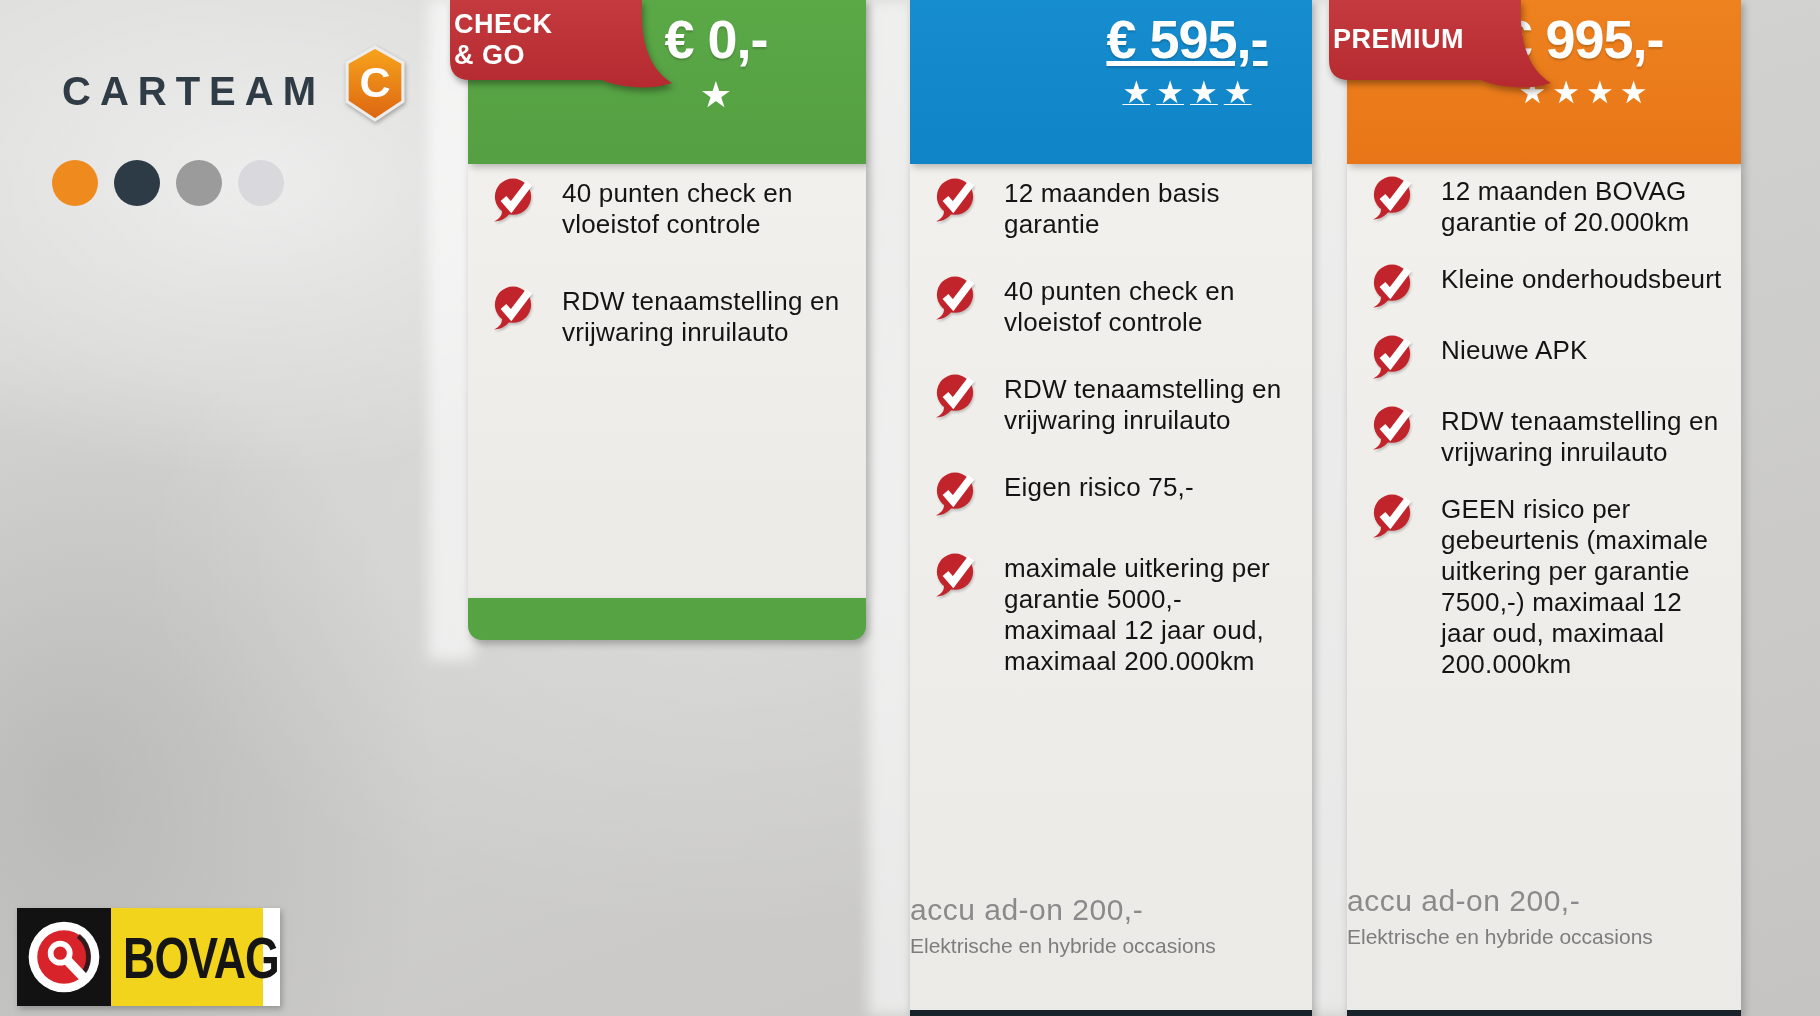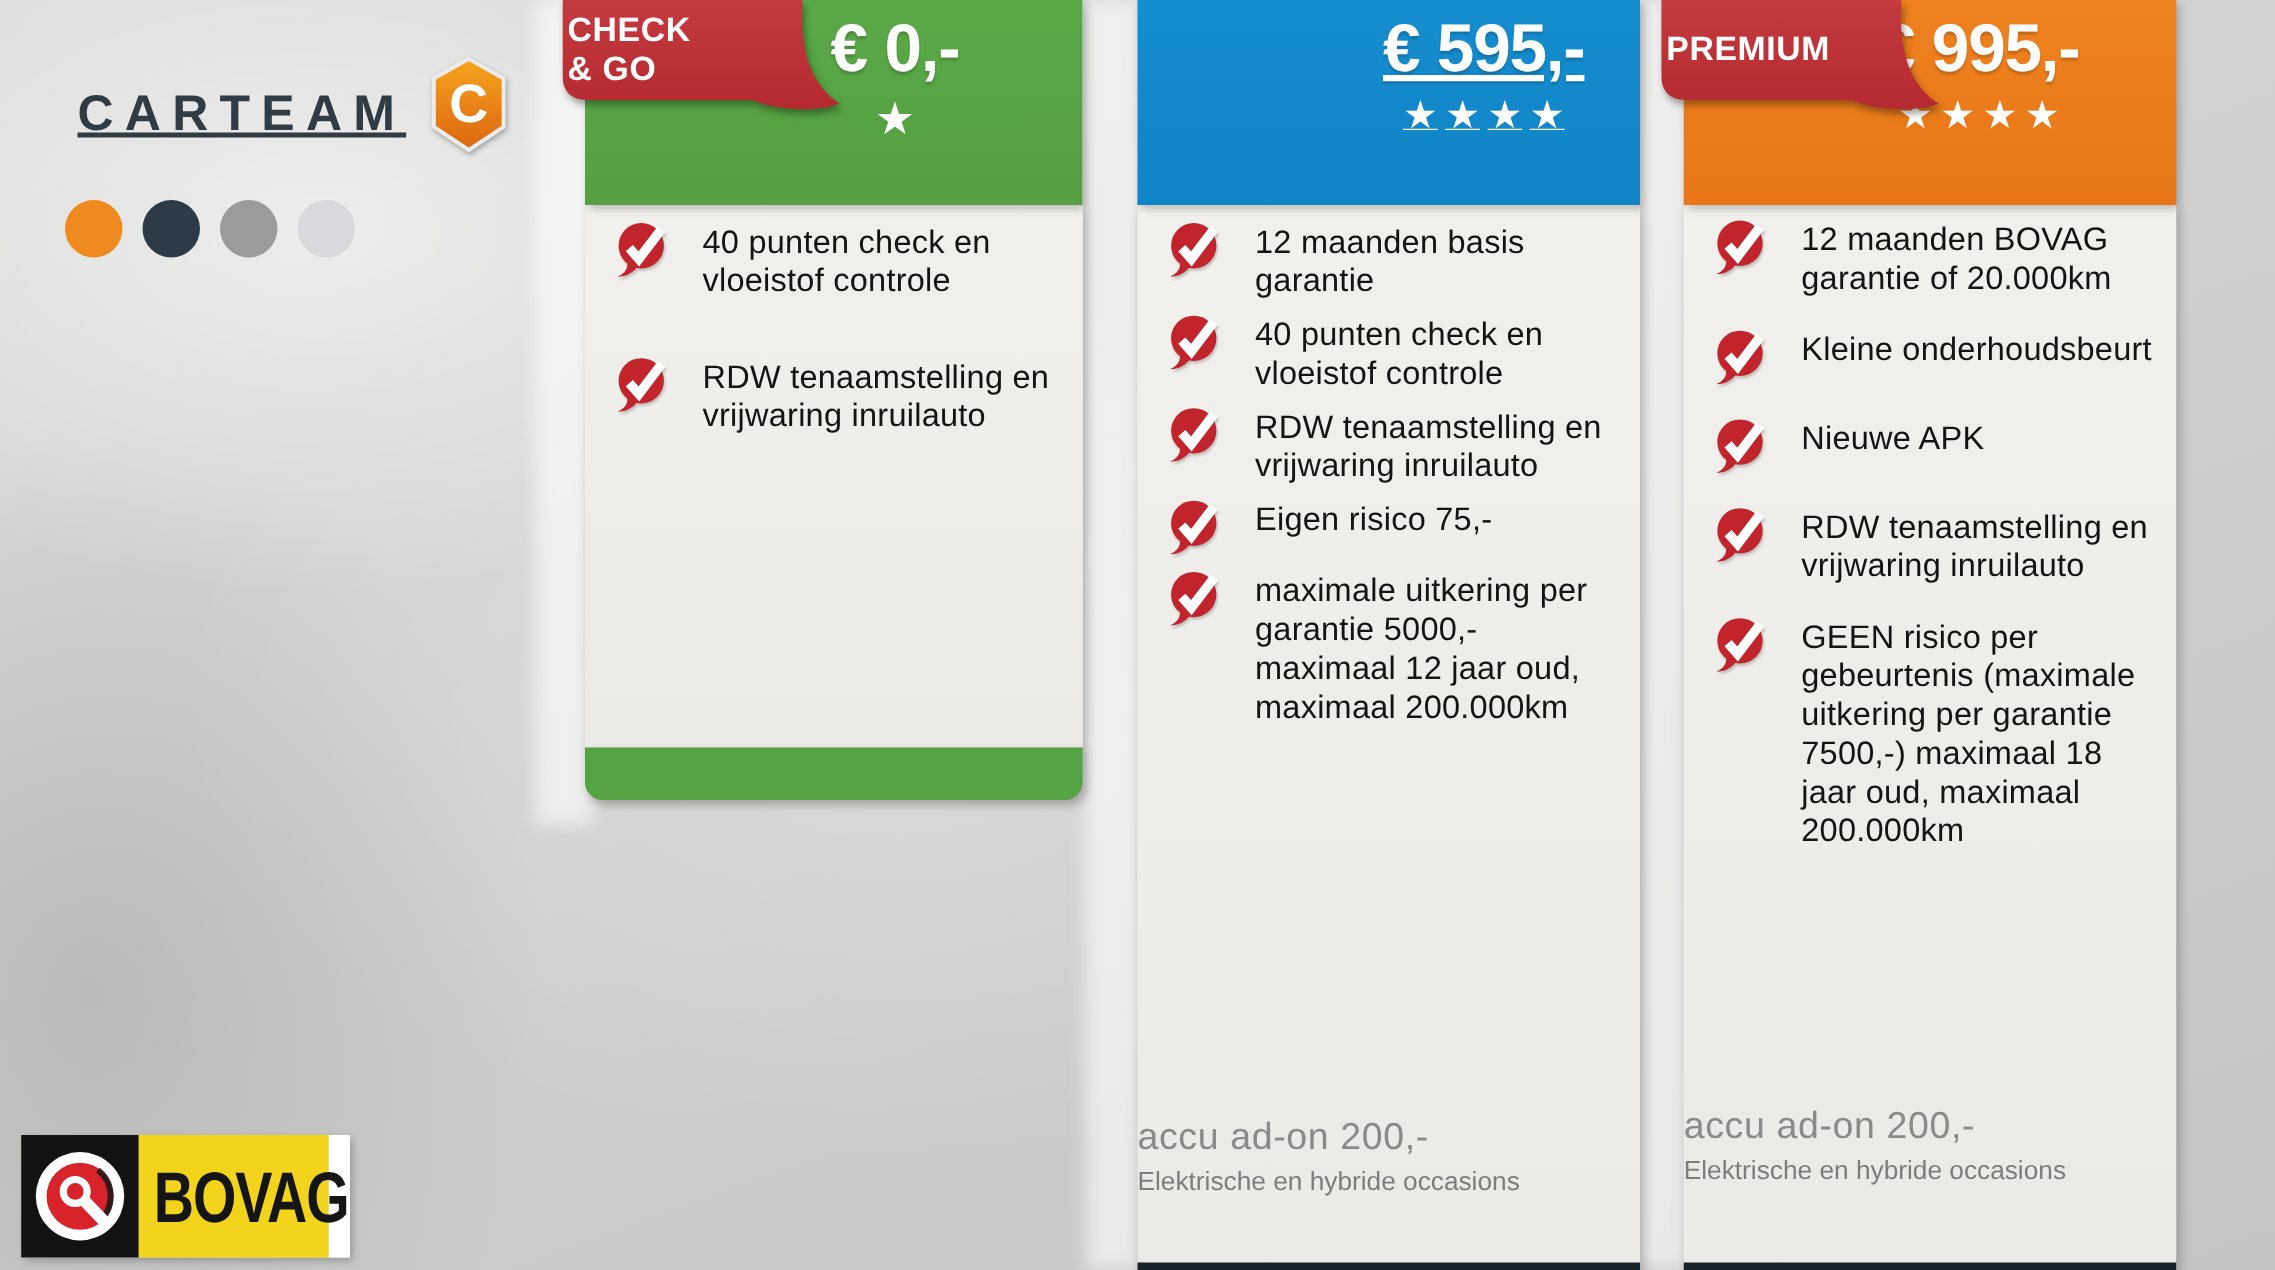--- a/index.html
+++ b/index.html
@@ -18,21 +18,21 @@
   }
   
   .light-band { position:absolute; top:0; width:46px; background:rgba(255,255,255,.6); filter:blur(7px); }
   .band-1 { left:428px; height:660px; }
   .band-2 { left:868px; height:1016px; }
   .band-3 { left:1306px; height:1016px; }
 
   
   .brand { position:absolute; left:62px; top:44px; display:flex; align-items:center; }
   .brand-name {
-    font-size:40px; font-weight:bold; letter-spacing:9px; color:#2f3b45; margin-top:14px;text-decoration:underline;
+    font-size:40px; font-weight:bold; letter-spacing:9px; color:#2f3b45; margin-top:14px;
   }
   .hex-logo { width:72px; height:80px; margin-left:14px; filter:drop-shadow(1px 2px 2px rgba(0,0,0,.3)); }
 
   .dots { position:absolute; left:52px; top:160px; display:flex; gap:16px; }
   .dot { width:46px; height:46px; border-radius:50%; }
   .dot-0 { background:#ef8a1f; }
   .dot-1 { background:#2d3b46; }
   .dot-2 { background:#9b9b9b; }
   .dot-3 { background:#d9d9dd; }
 
@@ -74,21 +74,21 @@
   .price { font-size:54px; font-weight:bold; letter-spacing:-1px;
     text-shadow:0 2px 2px rgba(0,0,0,.18); }
   .stars { margin-top:4px; color:#fff; }
   .star::before { content:"★"; }
   .card-1 .star { font-size:36px; }
   .card-2 .star, .card-3 .star { font-size:31px; padding:0 3px; }
 
   
   .items { position:absolute; left:24px; right:16px; display:flex; flex-direction:column; }
   .card-1 .items { top:178px; gap:46px; }
-  .card-2 .items { top:178px; gap:12px; }
+  .card-2 .items { top:178px; gap:36px; }
   .card-3 .items { top:176px; gap:26px; }
   .item { display:flex; align-items:flex-start; }
   .check { width:42px; height:47px; flex:0 0 42px; margin-top:-2px;
     filter:drop-shadow(1px 2px 1px rgba(0,0,0,.2)); }
   .item-text { margin-left:28px; font-size:26px; line-height:31px; color:#141414;
     white-space:pre-line; letter-spacing:.2px; }
 
   
   .addon { position:absolute; left:0; right:0; text-align:left; }
   .card-2 .addon { top:893px; }
@@ -282,21 +282,21 @@
         <div class="item-text">RDW tenaamstelling  en
 vrijwaring inruilauto</div>
       </div>
       <div class="item">
         <svg class="check" viewBox="0 0 44 48">
             <use href="#check-icon"></use>
           </svg>
         <div class="item-text">GEEN risico per
 gebeurtenis (maximale
 uitkering per garantie
-7500,-) maximaal 18
+7500,-) maximaal 12
 jaar oud, maximaal
 200.000km</div>
       </div>
     </div>
     <div class="addon">
       <div class="addon-title">accu ad-on  200,-</div>
       <div class="addon-sub">Elektrische en hybride occasions</div>
     </div>
     <div class="bottom-strip"></div>
   </div>

